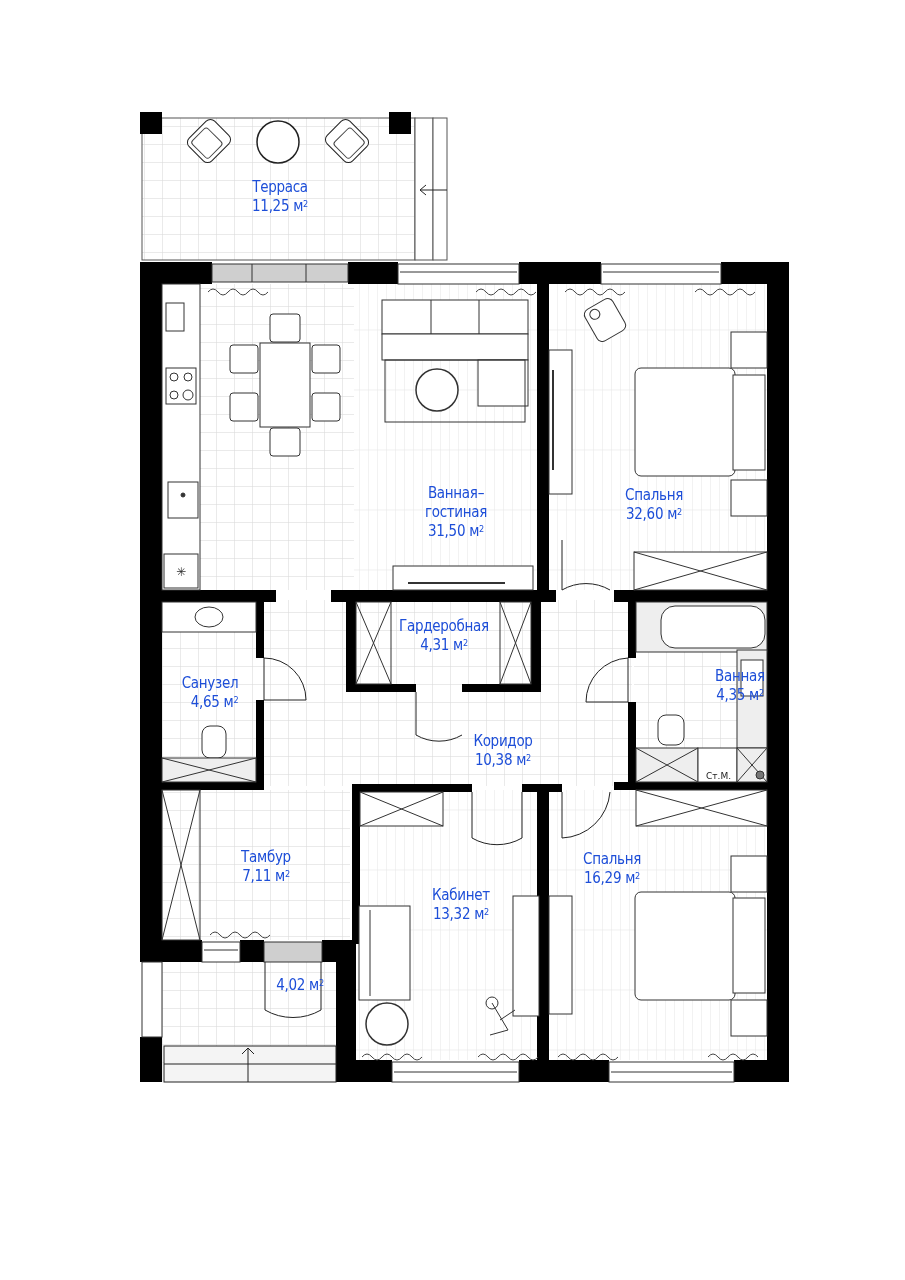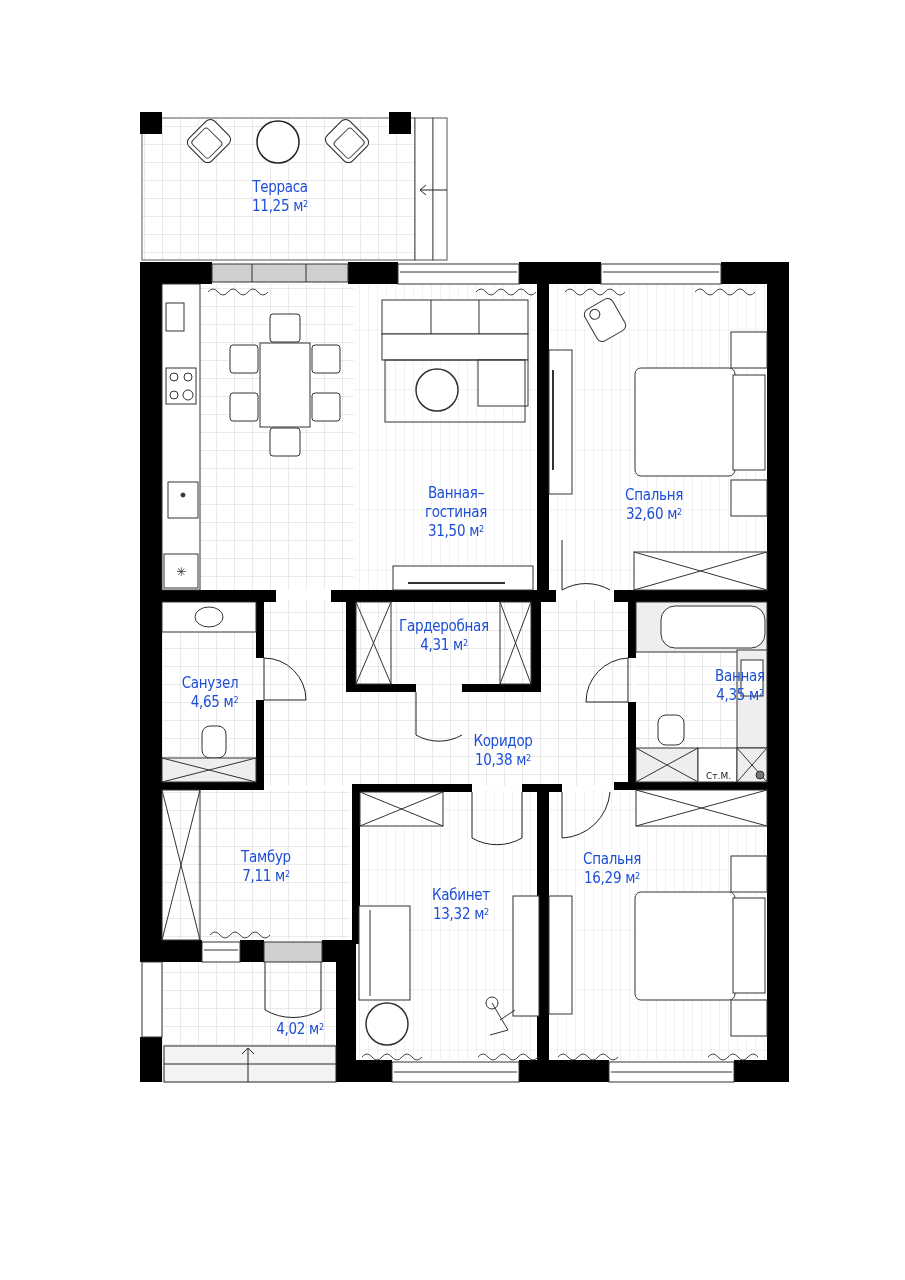--- a/index.html
+++ b/index.html
@@ -294,17 +294,17 @@
 <div class="label" style="left:461px; top:844px;margin-top:42px;">
   <div>Кабинет</div>
   <div class="area"><span>13,32</span> <span>м</span><sup>2</sup></div>
 </div>
 
 <div class="label" style="left:612px; top:850px;">
   <div>Спальня</div>
   <div class="area"><span>16,29</span> <span>м</span><sup>2</sup></div>
 </div>
 
-<div class="label" style="left:300px; top:1020px;">
+<div class="label" style="left:300px; top:976px;">
   <div class="area"><span>4,02</span> <span>м</span><sup>2</sup></div>
 </div>
 
 <div class="small" style="left:706px; top:771px;">Ст.М.</div>
 
 </body></html>

